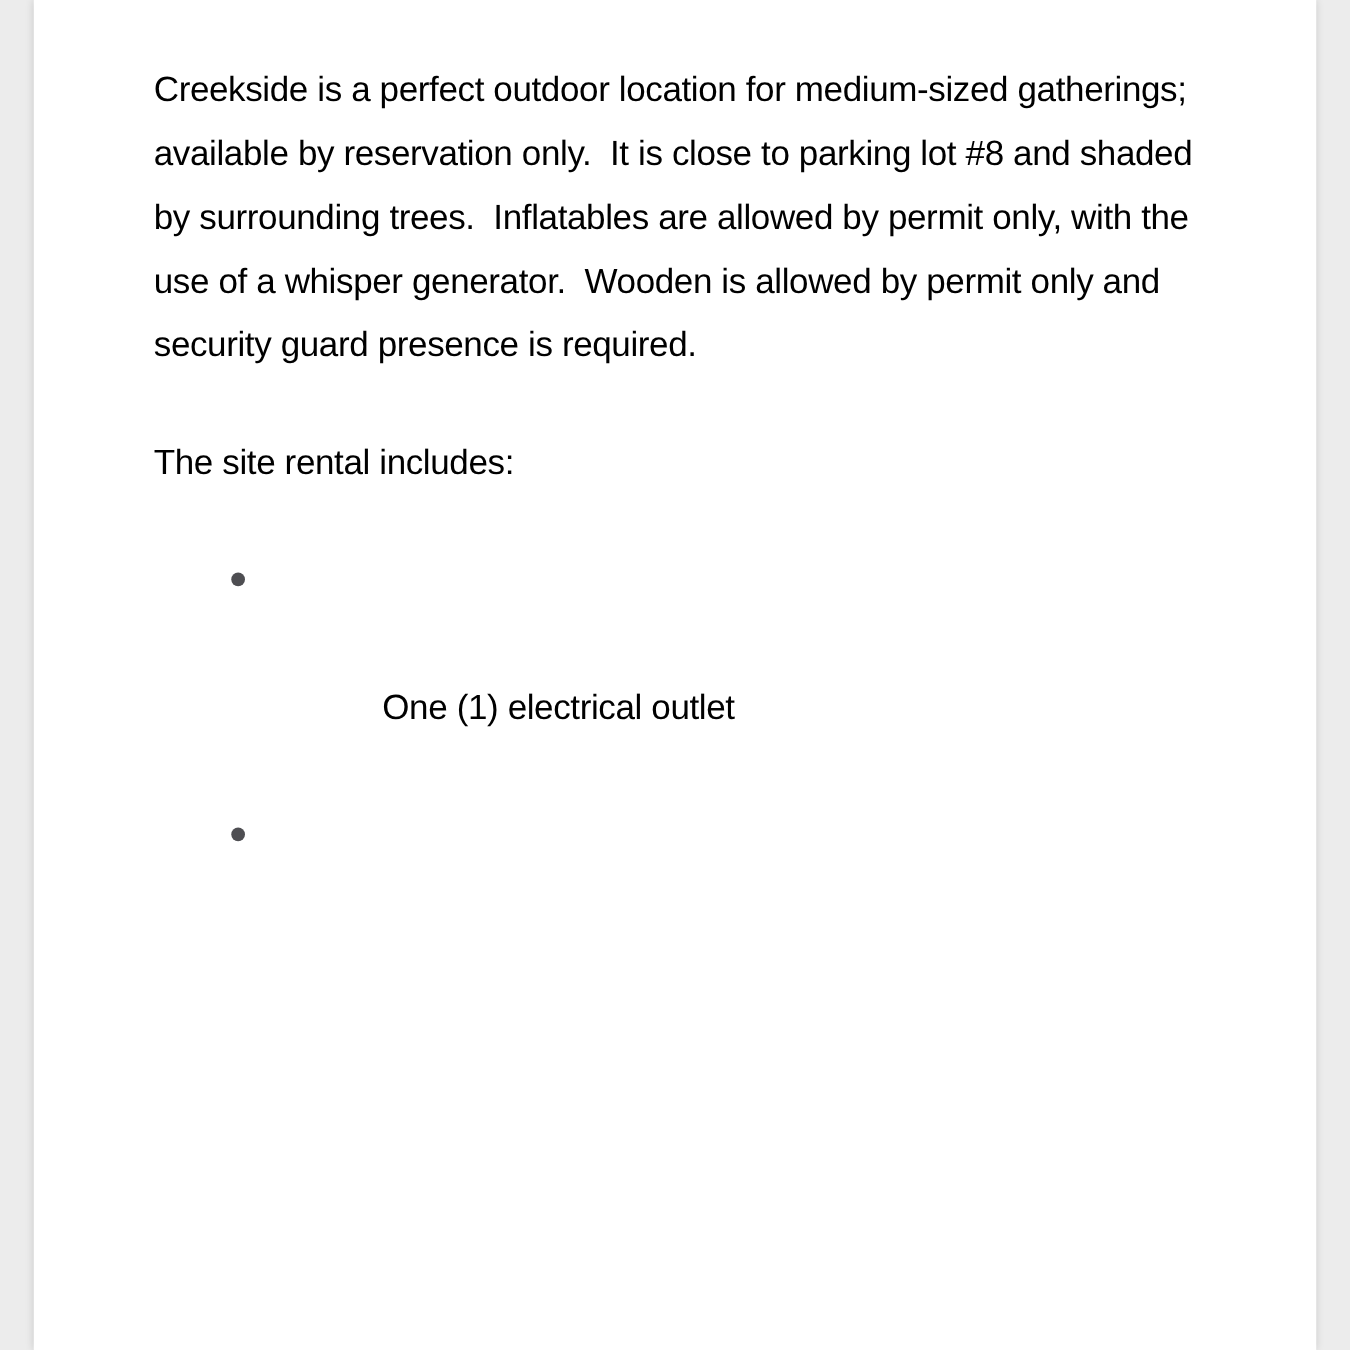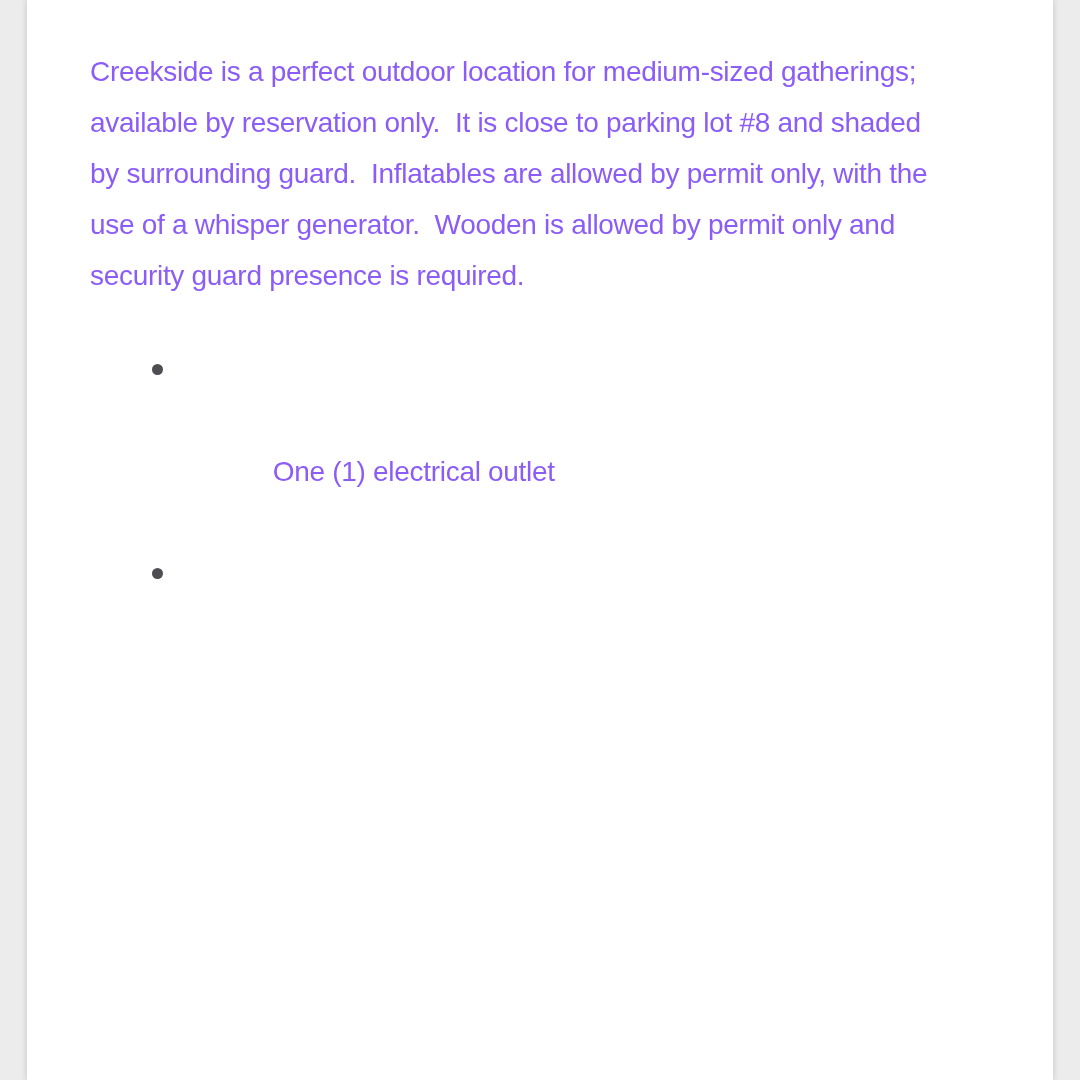--- a/index.html
+++ b/index.html
@@ -25,23 +25,24 @@
     background: #ffffff;
     box-shadow: 0 0 7px rgba(0,0,0,0.18);
   }
   .content {
     box-sizing: border-box;
     padding: 46px 60px 0 63px;
     font-family: "Liberation Sans", "DejaVu Sans", sans-serif;
     font-size: 28px;
     line-height: 51px;
     letter-spacing: -0.3px;
-    color: #8b5cf6;
+    color: #000000;
     height: 1080px;
     overflow: hidden;
+    margin-left: 33px;
   }
   .para { margin: 0 0 43px 0; }
   .line { white-space: pre; }
   .heading {
     margin: 0 0 43px 0;
     white-space: pre;
   }
   ul.bullet-list {
     list-style: none;
     margin: 0 0 43px 0;
@@ -65,25 +66,26 @@
 </head>
 <body>
 
 <div class="page">
   <div class="card">
     <div class="content">
 
       <div class="para">
         <div class="line">Creekside is a perfect outdoor location for medium-sized gatherings;</div>
         <div class="line">available by reservation only.  It is close to parking lot #8 and shaded</div>
-        <div class="line">by surrounding guard.  Inflatables are allowed by permit only, with the</div>
+        <div class="line">by surrounding trees.  Inflatables are allowed by permit only, with the</div>
         <div class="line">use of a whisper generator.  Wooden is allowed by permit only and</div>
         <div class="line">security guard presence is required.</div>
       </div>
 
+      <div class="heading">The site rental includes:</div>
 
       <ul class="bullet-list">
         <li>
           <span class="dot"></span>
           <span>One (1) electrical outlet</span>
         </li>
         <li>
           <span class="dot"></span>
           
         </li>

